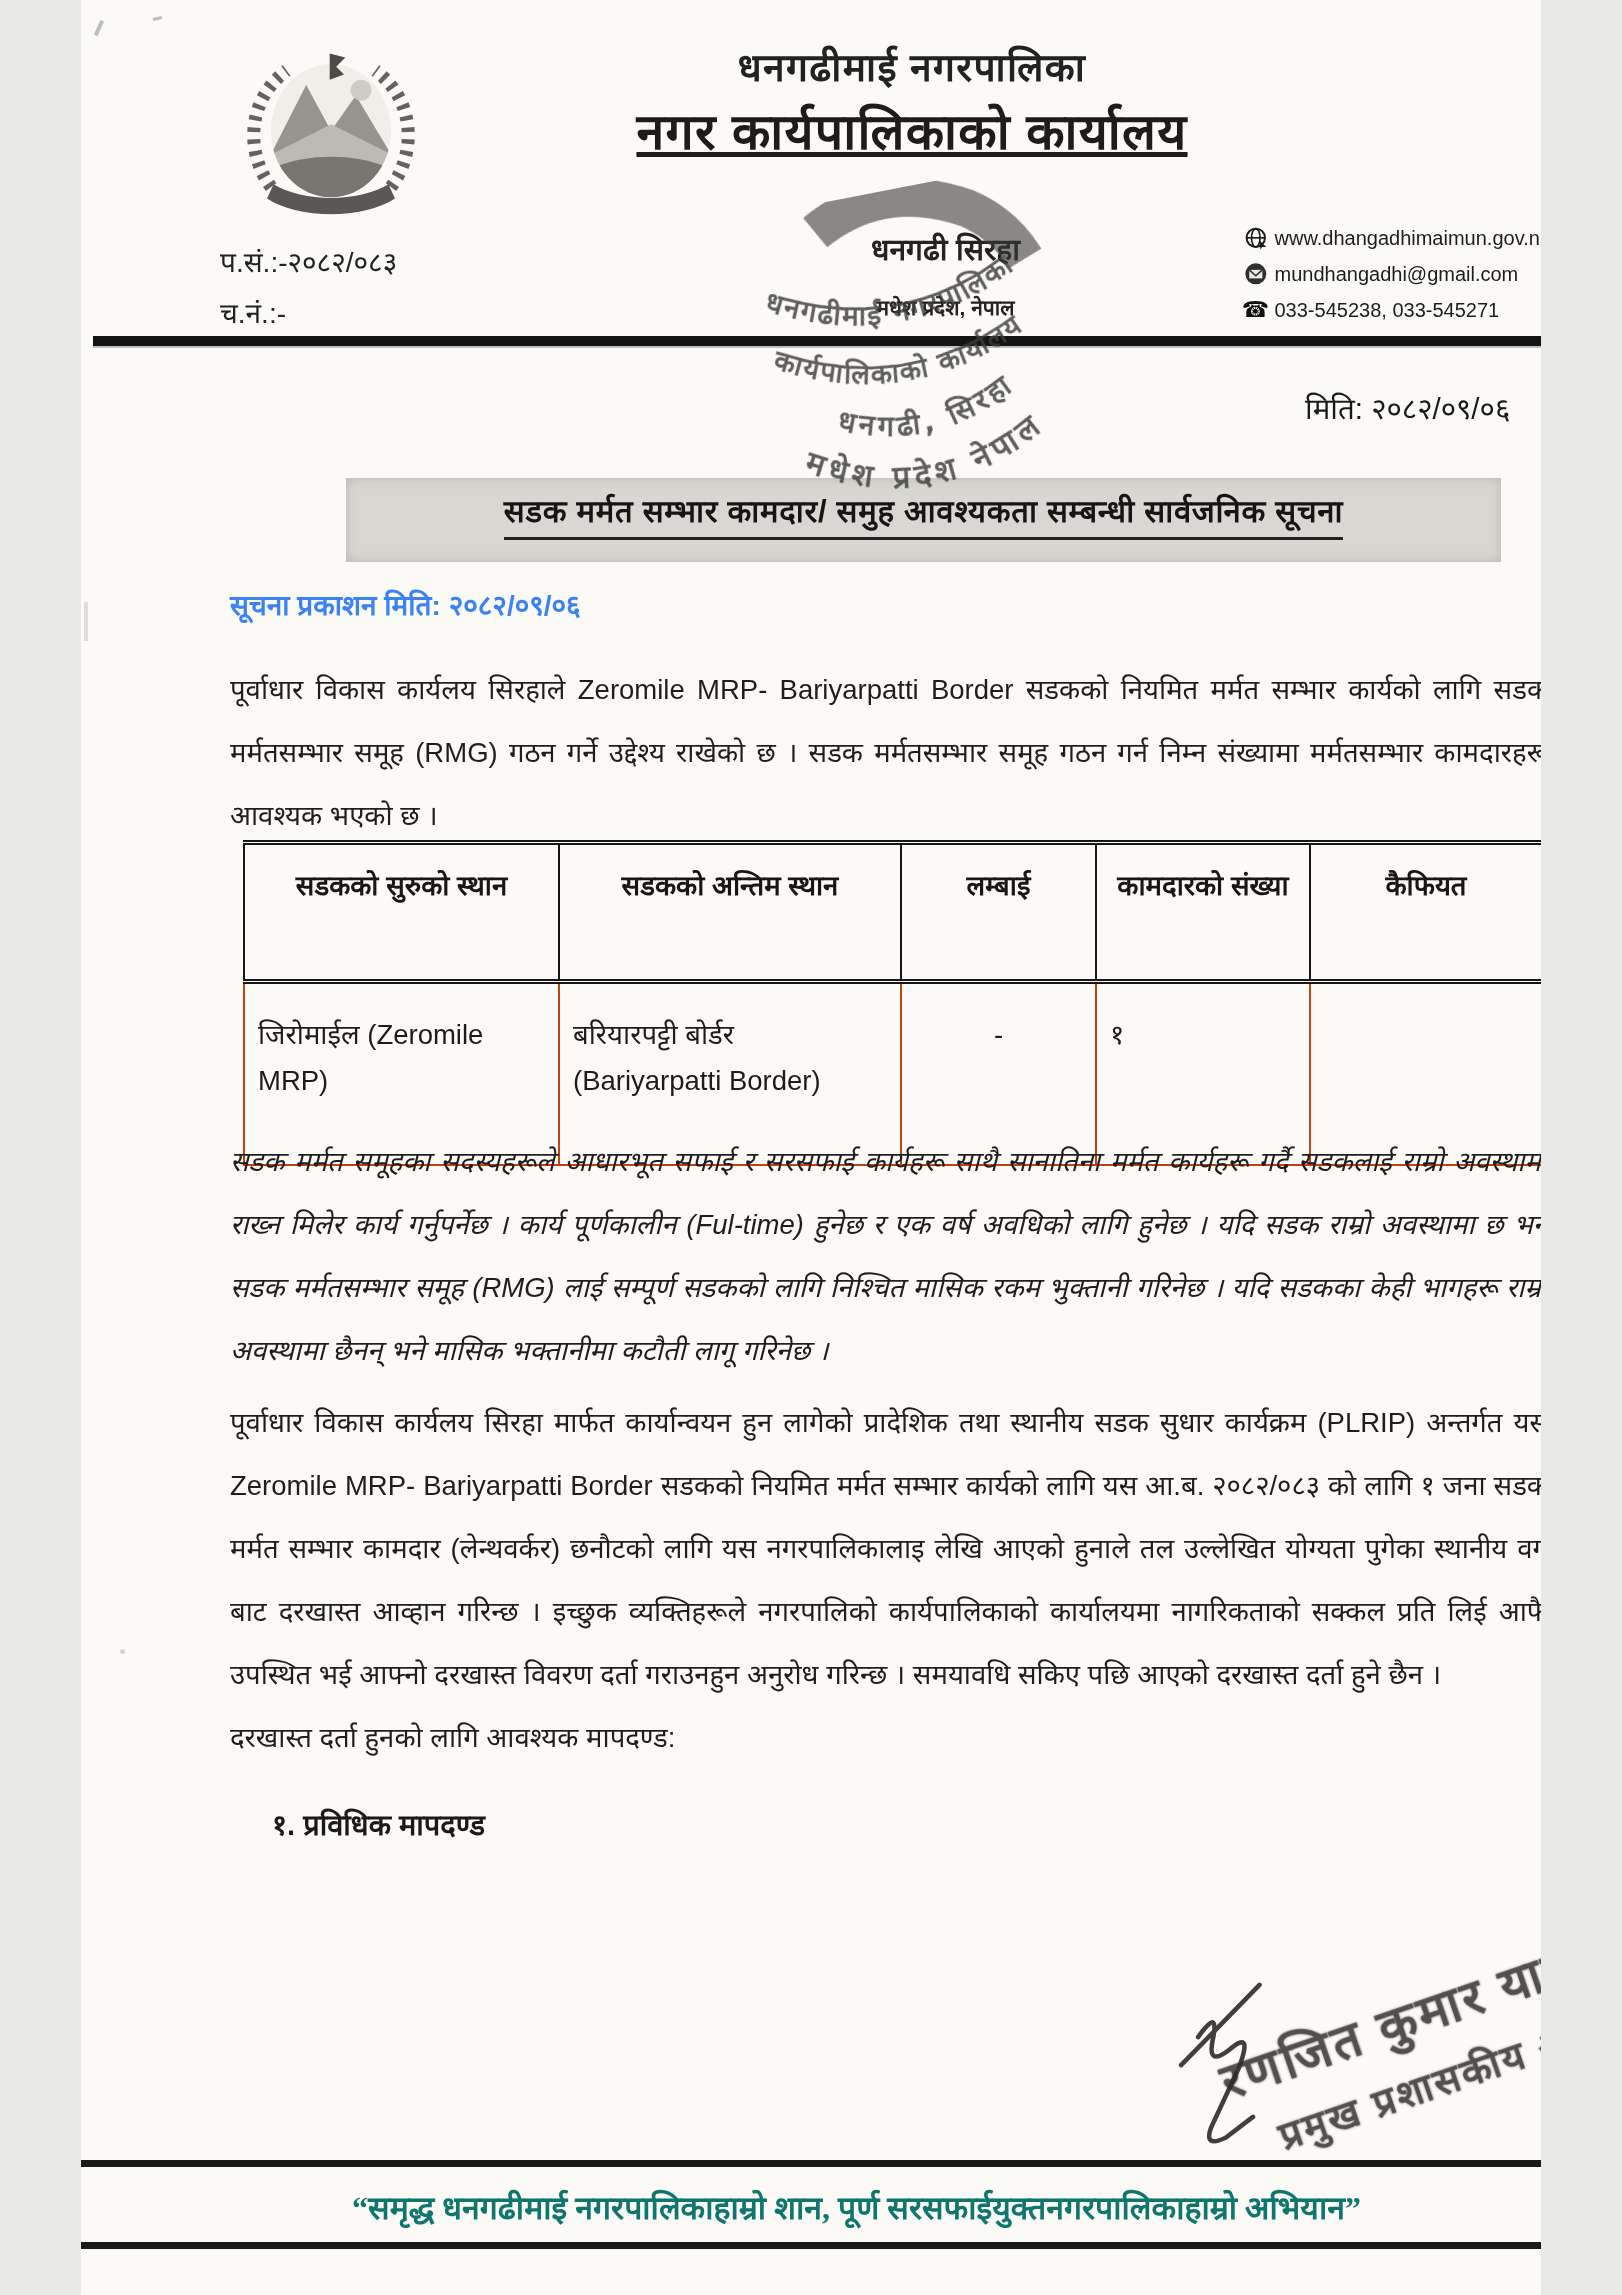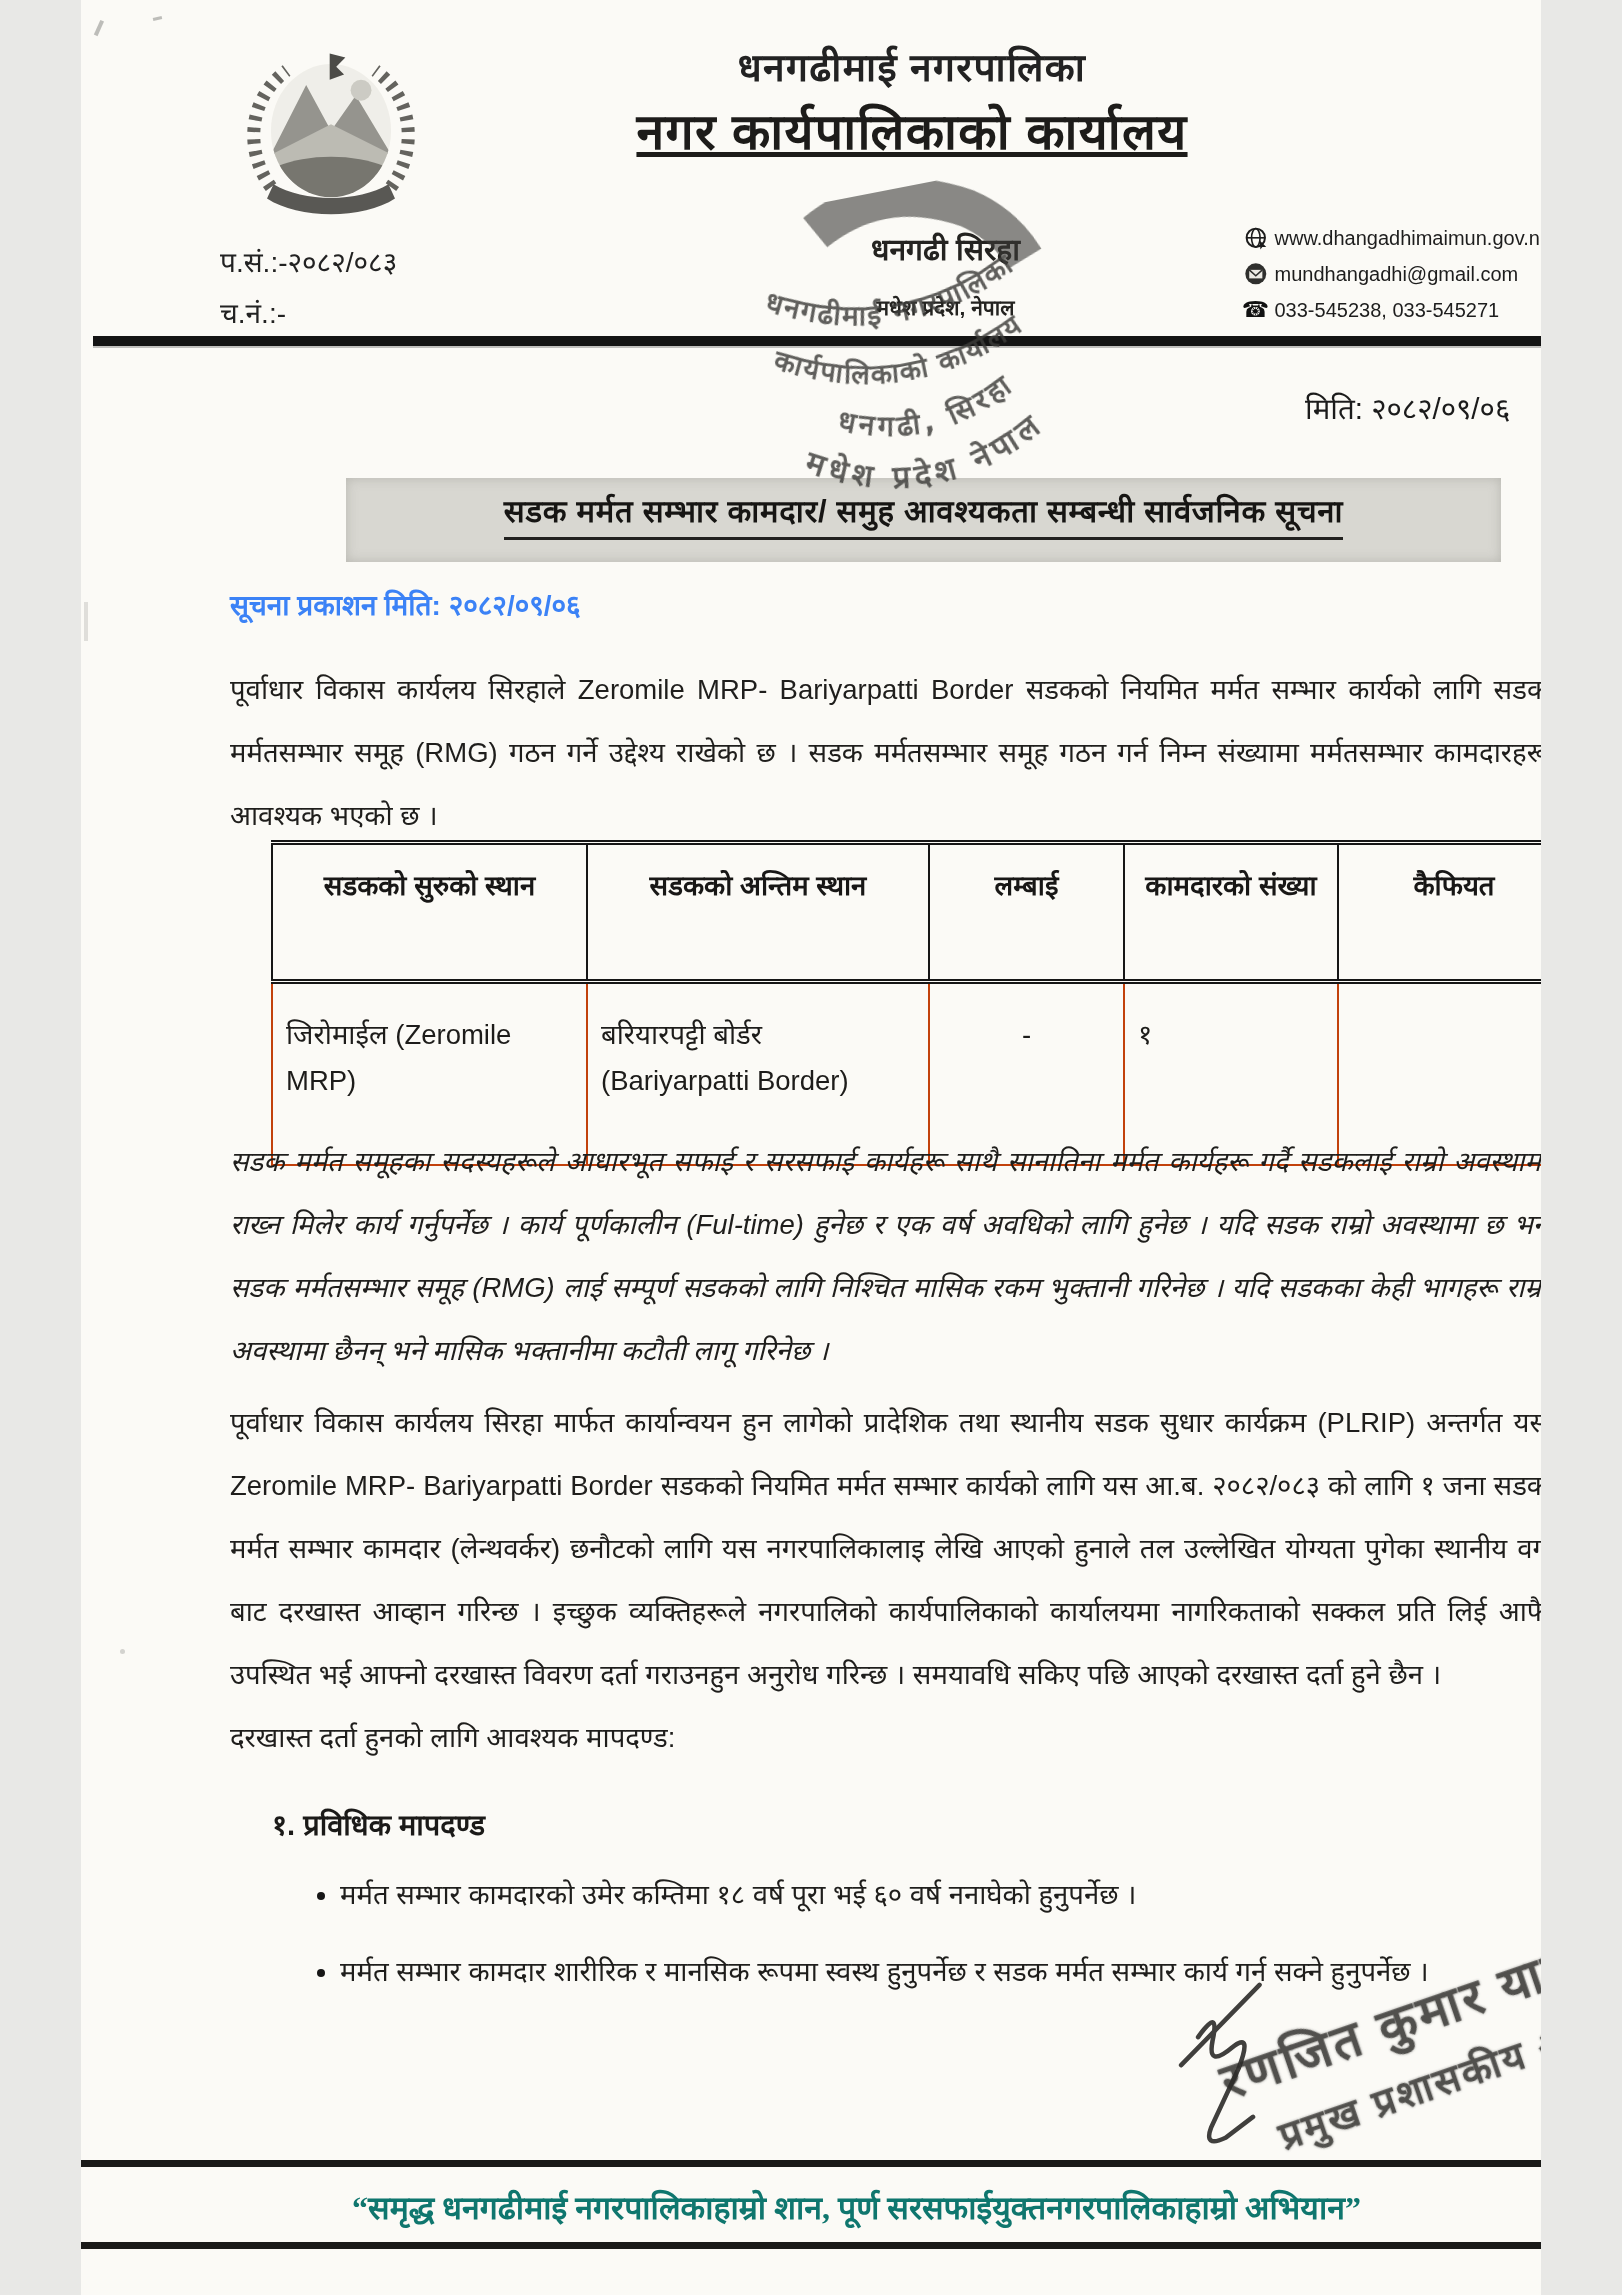--- a/index.html
+++ b/index.html
@@ -40,21 +40,21 @@
   
   .title-wrap{position:absolute;left:265px;top:478px;width:1142px;text-align:center;background:#d8d7d1;padding:10.5px 6.5px 22px 6.5px;box-shadow:inset 0 0 11.8px rgba(120,120,115,.35);}
   .title-text{display:inline-block;font-size:31px;font-weight:bold;color:#161513;padding-bottom:6px;border-bottom:3.3px solid #22211f;letter-spacing:0.7px;}
 
   .publish-line{position:absolute;left:149px;top:585px;font-size:28px;font-weight:600;color:#3b82f6;}
 
   .body-text{font-size:27.5px;line-height:63px;text-align:justify;color:#1f1e1c;font-weight:500;}
   .para1{position:absolute;left:149px;top:658px;width:1318px;}
 
   
-  table.req{position:absolute;left:162px;top:840px;width:1299px;border-collapse:collapse;border:2.6px solid #161616;border-top:5.9px double #161616;table-layout:fixed;margin-left:28px;}
+  table.req{position:absolute;left:162px;top:840px;width:1299px;border-collapse:collapse;border:2.6px solid #161616;border-top:5.9px double #161616;table-layout:fixed;}
   table.req th{border:2px solid #161616;border-bottom:5.9px double #161616;font-size:27.5px;font-weight:600;vertical-align:top;padding:17px 9.2px 6.5px 9.2px;height:110px;text-align:center;line-height:47px;color:#181716;}
   table.req td{border:2px solid #c2410c;font-size:27.5px;vertical-align:top;padding:28px 13px;height:124px;line-height:46px;color:#1d1c1a;}
   td.c-len{text-align:center;}
   td.c-workers{padding-left:29px;}
 
   
   .flow{position:absolute;left:149px;top:1130px;width:1318px;}
   .flow .para2{margin:0 0 9.2px 0;font-style:italic;}
   .flow .para3{margin:0;}
   .criteria-intro{font-size:27.5px;line-height:63px;font-weight:500;color:#1f1e1c;}
@@ -207,24 +207,20 @@
         <td></td>
       </tr>
     </tbody>
   </table>
 
   <div class="flow">
     <div class="body-text para2">सडक मर्मत समूहका सदस्यहरूले आधारभूत सफाई र सरसफाई कार्यहरू साथै सानातिना मर्मत कार्यहरू गर्दै सडकलाई राम्रो अवस्थामा राख्न मिलेर कार्य गर्नुपर्नेछ । कार्य पूर्णकालीन (Ful-time) हुनेछ र एक वर्ष अवधिको लागि हुनेछ । यदि सडक राम्रो अवस्थामा छ भने सडक मर्मतसम्भार समूह (RMG) लाई सम्पूर्ण सडकको लागि निश्चित मासिक रकम भुक्तानी गरिनेछ । यदि सडकका केही भागहरू राम्रो अवस्थामा छैनन् भने मासिक भक्तानीमा कटौती लागू गरिनेछ ।</div>
     <div class="body-text para3">पूर्वाधार विकास कार्यलय सिरहा मार्फत कार्यान्वयन हुन लागेको प्रादेशिक तथा स्थानीय सडक सुधार कार्यक्रम (PLRIP) अन्तर्गत यस Zeromile MRP- Bariyarpatti Border सडकको नियमित मर्मत सम्भार कार्यको लागि यस आ.ब. २०८२/०८३ को लागि १ जना सडक मर्मत सम्भार कामदार (लेन्थवर्कर) छनौटको लागि यस नगरपालिकालाइ लेखि आएको हुनाले तल उल्लेखित योग्यता पुगेका स्थानीय वर्ग बाट दरखास्त आव्हान गरिन्छ । इच्छुक व्यक्तिहरूले नगरपालिको कार्यपालिकाको कार्यालयमा नागरिकताको सक्कल प्रति लिई आफै उपस्थित भई आफ्नो दरखास्त विवरण दर्ता गराउनहुन अनुरोध गरिन्छ । समयावधि सकिए पछि आएको दरखास्त दर्ता हुने छैन ।</div>
     <div class="criteria-intro">दरखास्त दर्ता हुनको लागि आवश्यक मापदण्ड:</div>
     <div class="section-head">१. प्रविधिक मापदण्ड</div>
-    <ul class="criteria">
-      <li>मर्मत सम्भार कामदारको उमेर कम्तिमा १८ वर्ष पूरा भई ६० वर्ष ननाघेको हुनुपर्नेछ ।</li>
-      <li>मर्मत सम्भार कामदार शारीरिक र मानसिक रूपमा स्वस्थ हुनुपर्नेछ र सडक मर्मत सम्भार कार्य गर्न सक्ने हुनुपर्नेछ ।</li>
-    </ul>
   </div>
 
   <svg class="signature" width="170" height="196" viewBox="0 0 260 300">
     <g fill="none" stroke="#2c2b29" stroke-width="7" stroke-linecap="round" opacity=".9">
       <path d="M20,135 L140,12"></path>
       <path d="M46,92 Q80,44 68,98 Q60,140 98,108 Q130,82 108,140 L66,230 Q54,262 88,246 L130,214"></path>
     </g>
   </svg>
 
   <div class="officer-stamp">

